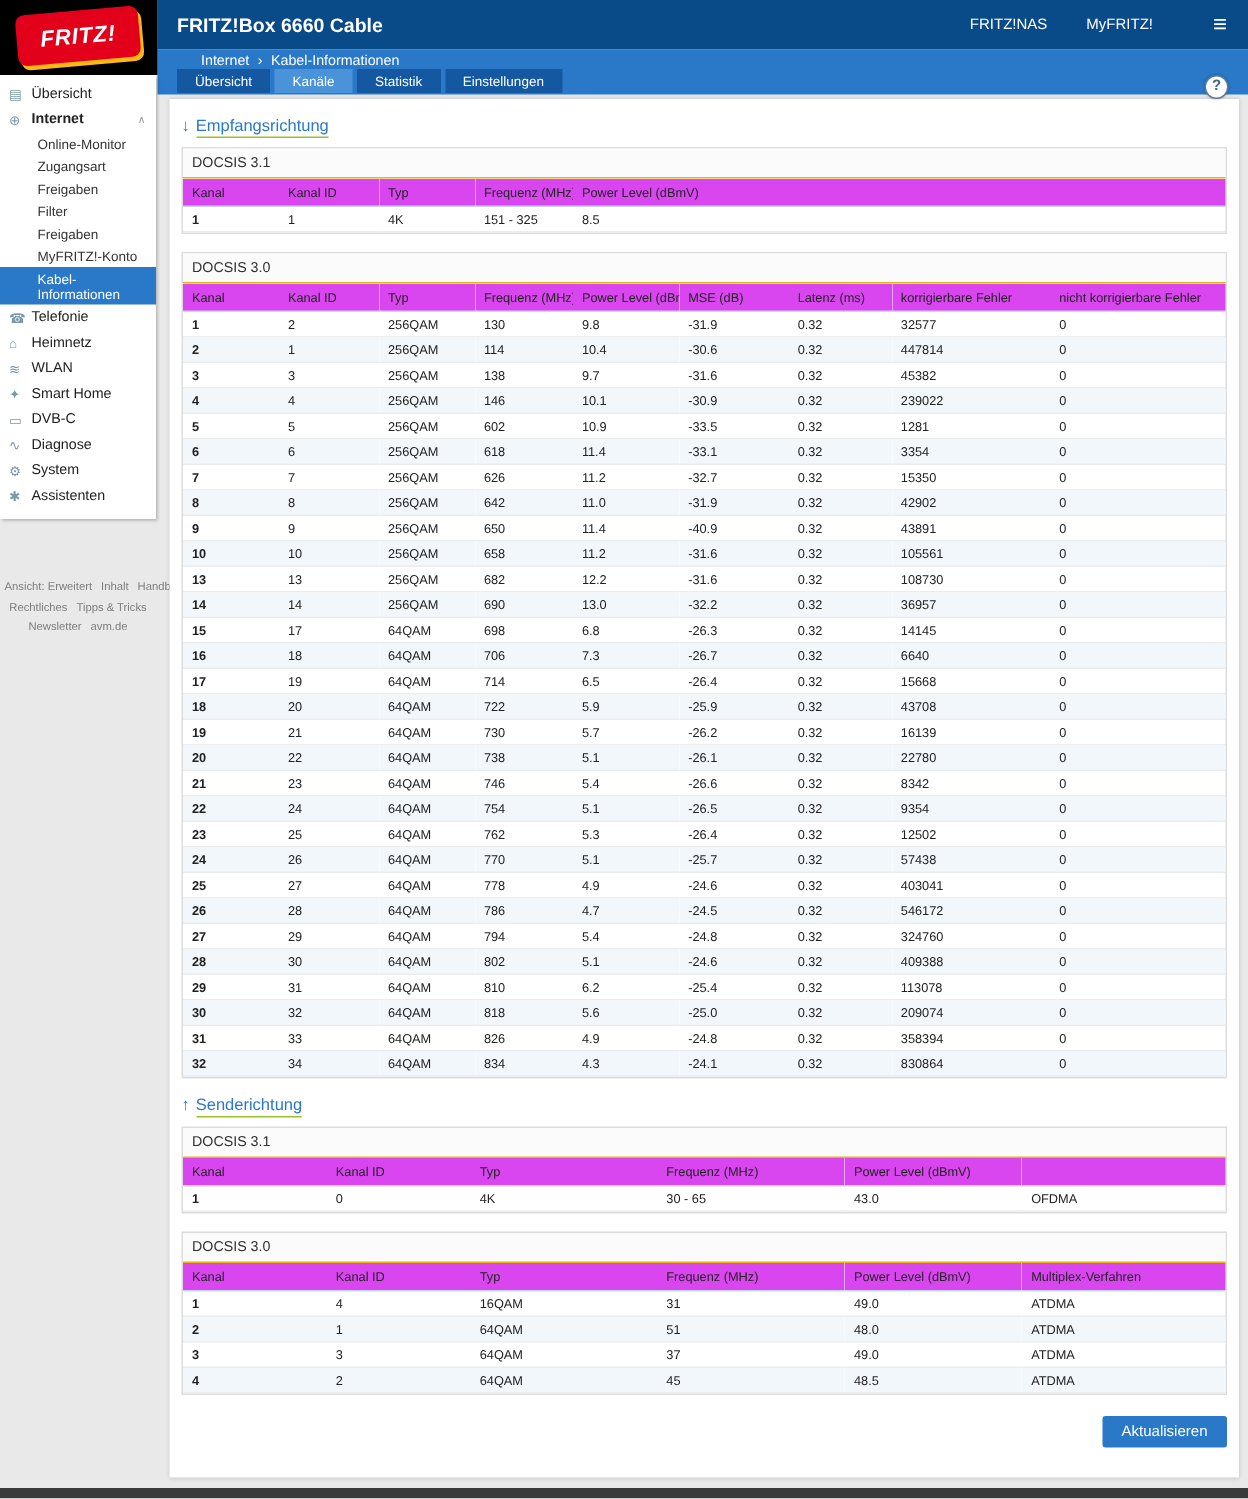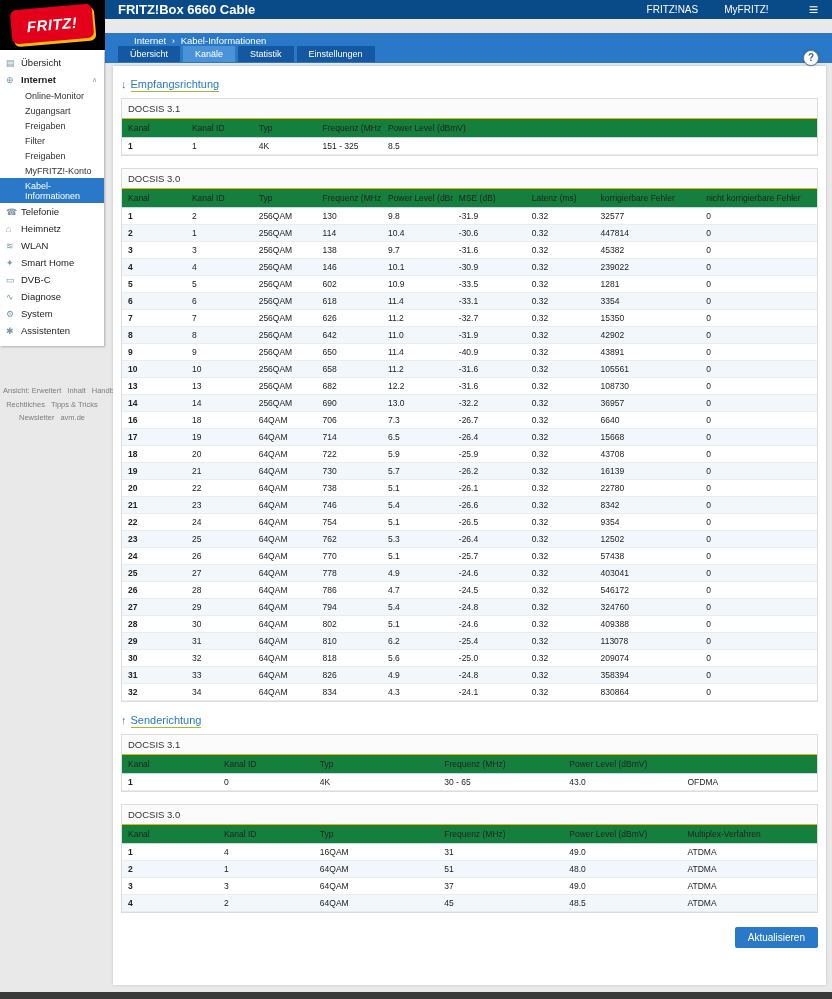--- a/index.html
+++ b/index.html
@@ -14,21 +14,21 @@
   .logo-block { position:absolute; left:0; top:0; width:105px; height:50px; background:#000; cursor:pointer; z-index:4; }
   .logo-shape {
     position:absolute; left:11px; top:7px; width:82px; height:34px;
     background:#e2001a; border-radius:6px; transform:rotate(-5deg);
     display:flex; align-items:center; justify-content:center;
     box-shadow:2px 3px 0 #fdb913;
   }
   .logo-shape span { color:#fff; font-weight:bold; font-style:italic; font-size:15px; letter-spacing:.5px; }
 
   
-  .topbar { position:absolute; left:105px; top:0; right:0; height:19px; background:#094a88; display:flex; align-items:center; }
+  .topbar { position:absolute; left:105px; top:0; right:0; height:33px; background:#094a88; display:flex; align-items:center; }
   .app-title { font-size:13px; font-weight:bold; color:#fff; margin-left:13px; white-space:nowrap; }
   .top-links { margin-left:auto; display:flex; align-items:center; margin-right:14px; }
   .top-link { color:#fff; font-size:10px; cursor:pointer; margin-left:26px; }
   .menu-ic { color:#fff; font-size:16px; line-height:1; margin-left:40px; cursor:pointer; }
 
   
   .navbar { position:absolute; left:105px; top:33px; right:0; height:30px; background:#2a78c8; }
   .breadcrumb { position:absolute; top:2px; left:13px; font-size:9.5px; color:#fff;margin-left:16px; }
   .breadcrumb .sep { margin:0 3px; }
   .tabs { position:absolute; left:13px; bottom:1px; display:flex; gap:3px; }
@@ -58,21 +58,21 @@
     position:absolute; left:113px; top:66px; width:713px; min-height:919px;
     background:#fff; box-shadow:0 0 3px rgba(0,0,0,.18); padding:8px 8px 10px;
   }
   .section-title { margin:4px 0 8px; font-size:11px; color:#2a78c8; cursor:pointer; }
   .section-title .st-text { border-bottom:1px solid #9fbe2c; padding-bottom:1px; }
   .section-title .arrow { margin-right:4px; }
 
   .tbl-block { border:1px solid #dcdcdc; margin-bottom:12px; }
   .tbl-caption { background:#fbfbfb; border-bottom:1px solid #eab308; padding:4px 6px; font-size:9.5px; color:#333; }
   table { width:100%; border-collapse:collapse; table-layout:fixed; }
-  th { background:#15803d; font-weight:normal; text-align:left; font-size:8.5px; color:#222;
+  th { background:#d946ef; font-weight:normal; text-align:left; font-size:8.5px; color:#222;
        padding:4px 6px; border-bottom:1px solid #c5d8ea; overflow:hidden; white-space:nowrap; }
   td { font-size:8.5px; color:#222; padding:3px 6px; border-bottom:1px solid #ececec; overflow:hidden; white-space:nowrap; }
   tbody tr:nth-child(even) td { background:#f2f7fc; }
   td:first-child { font-weight:bold; }
 
   .btn-row { text-align:right; margin-top:14px; }
   .btn { background:#2a78c8; color:#fff; border:none; font-size:10px; padding:5px 13px; border-radius:2px;
          font-family:inherit; cursor:pointer; }
 
   .bottom-strip { position:absolute; left:0; bottom:0; width:100%; height:7px; background:#3a3a3a; }
@@ -362,20 +362,31 @@
               <td>14</td>
               <td>256QAM</td>
               <td>690</td>
               <td>13.0</td>
               <td>-32.2</td>
               <td>0.32</td>
               <td>36957</td>
               <td>0</td>
             </tr>
             <tr>
+              <td>15</td>
+              <td>17</td>
+              <td>64QAM</td>
+              <td>698</td>
+              <td>6.8</td>
+              <td>-26.3</td>
+              <td>0.32</td>
+              <td>14145</td>
+              <td>0</td>
+            </tr>
+            <tr>
               <td>16</td>
               <td>18</td>
               <td>64QAM</td>
               <td>706</td>
               <td>7.3</td>
               <td>-26.7</td>
               <td>0.32</td>
               <td>6640</td>
               <td>0</td>
             </tr>

